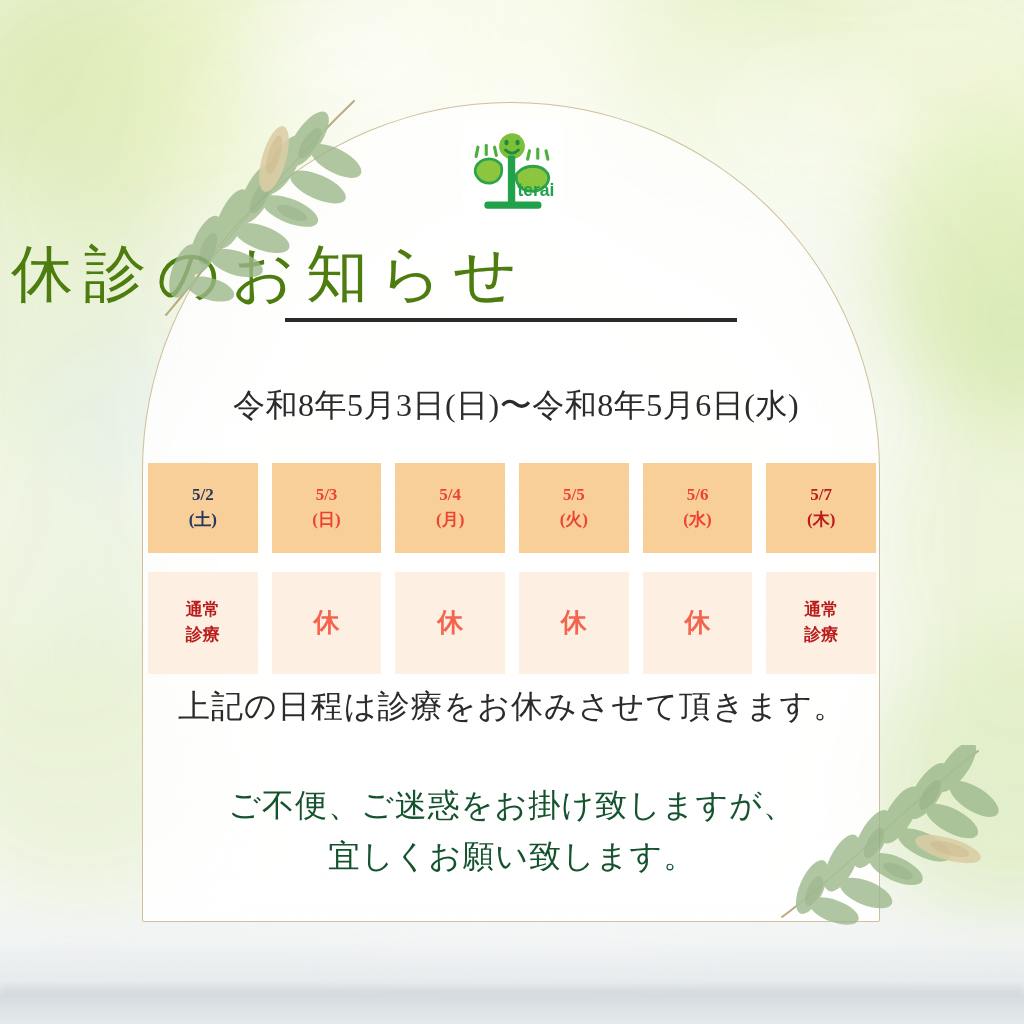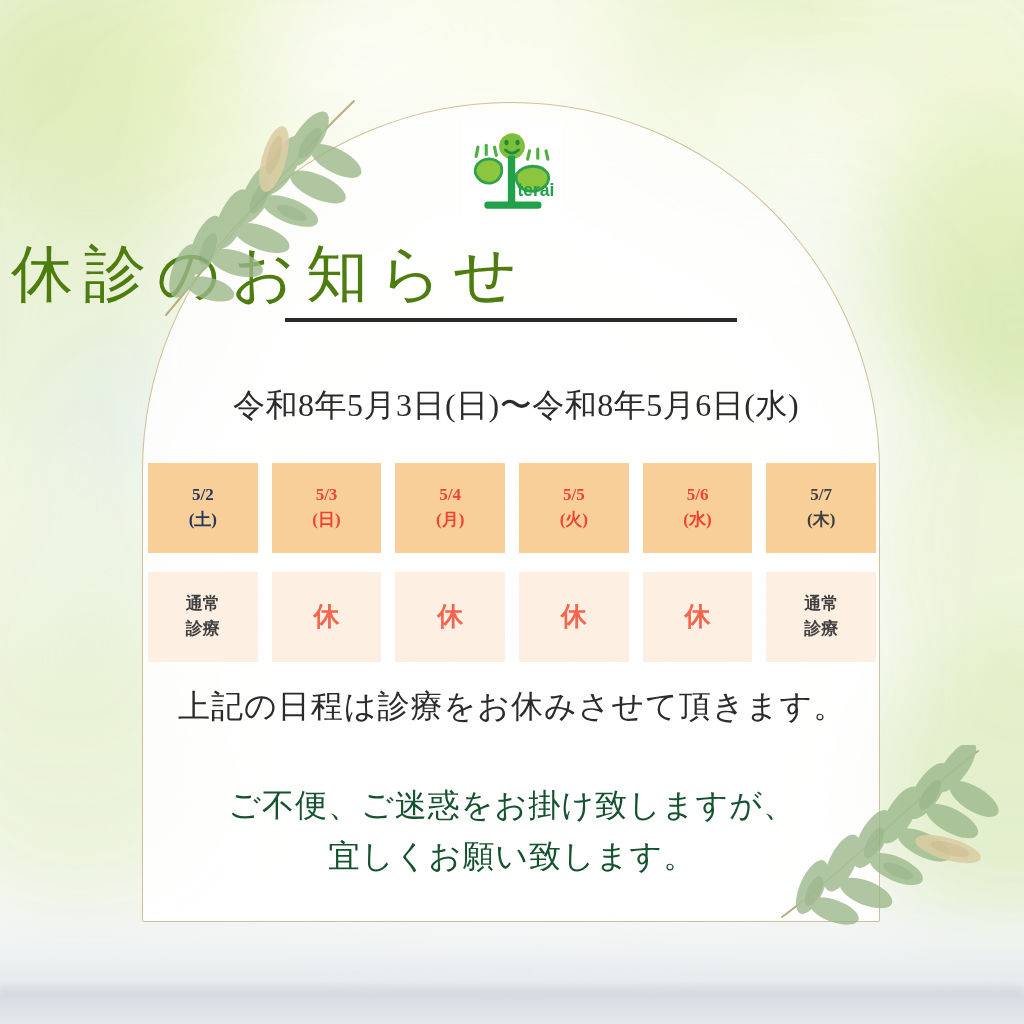--- a/index.html
+++ b/index.html
@@ -179,33 +179,33 @@
   }
   .cal-row-head .cal-cell {
     height: 90px;
     background: #f9cf99;
     font-size: 17px;
     font-weight: bold;
     line-height: 1.45;
     font-family: "Liberation Serif", "DejaVu Serif", serif;
   }
   .cal-row-body .cal-cell {
-    height: 90px;
+    height: 102px;
     background: #fdefe1;
     font-size: 17px;
     font-weight: bold;
     line-height: 1.45;
     font-family: "Liberation Serif", "DejaVu Serif", serif;
   }
   .cal-row-body .cal-cell.is-closed {
     font-size: 26px;
   }
   .tone-weekday { color: #25375e; }
   .tone-holiday { color: #ec4333; }
-  .tone-dark    { color: #404040; }
+  .tone-dark    { color: #b91c1c; }
   .tone-closed  { color: #f4654f; }
 
   
   #notice-main {
     position: absolute;
     left: 0; right: 0;
     top: 685px;
     text-align: center;
     font-size: 32px;
     letter-spacing: 1px;

